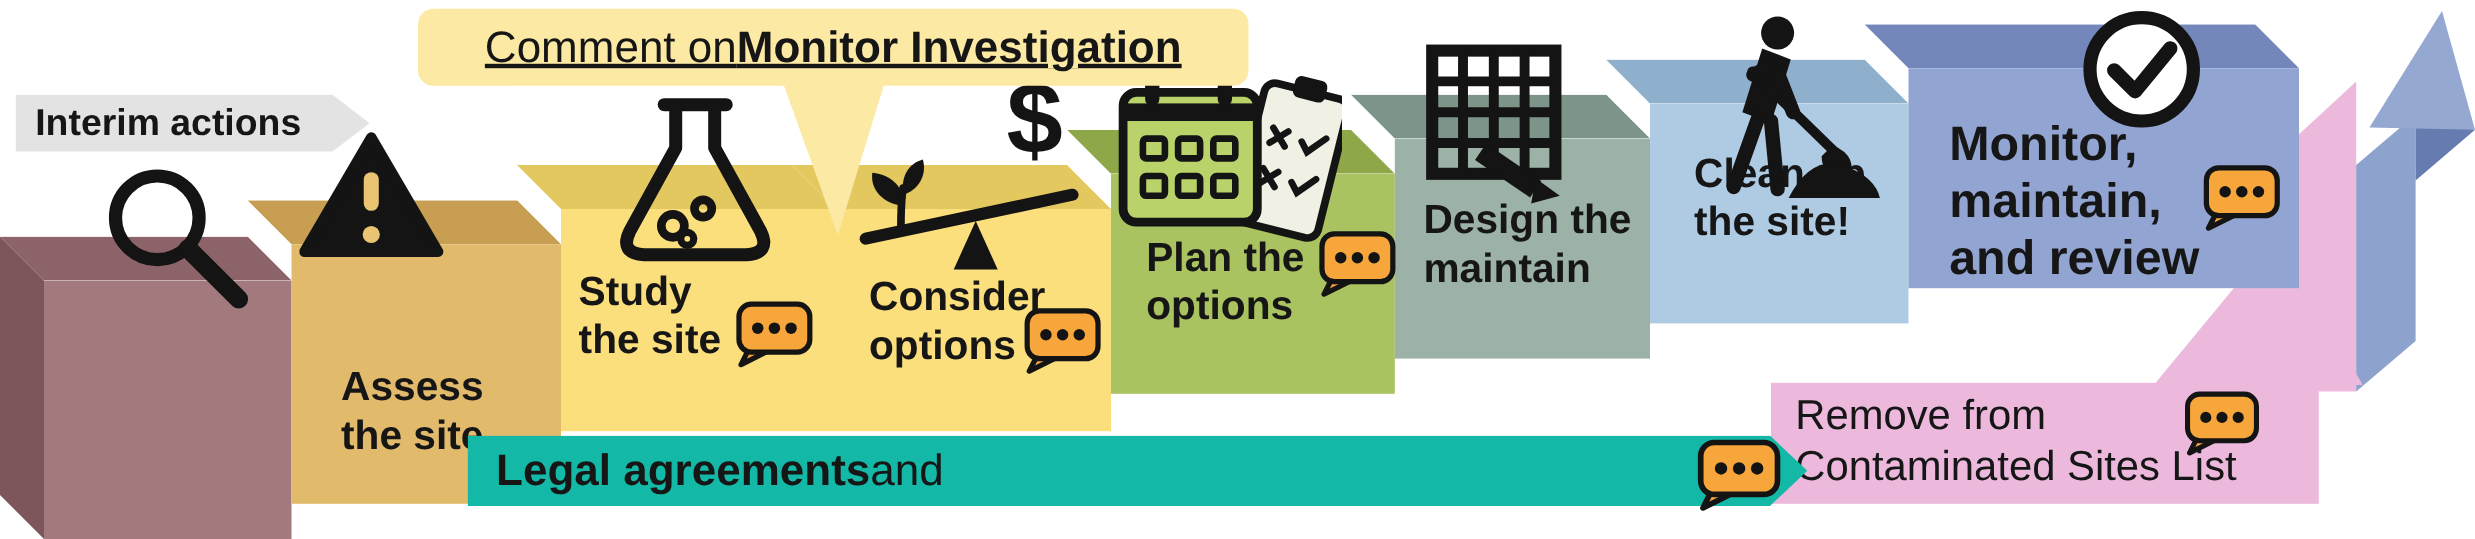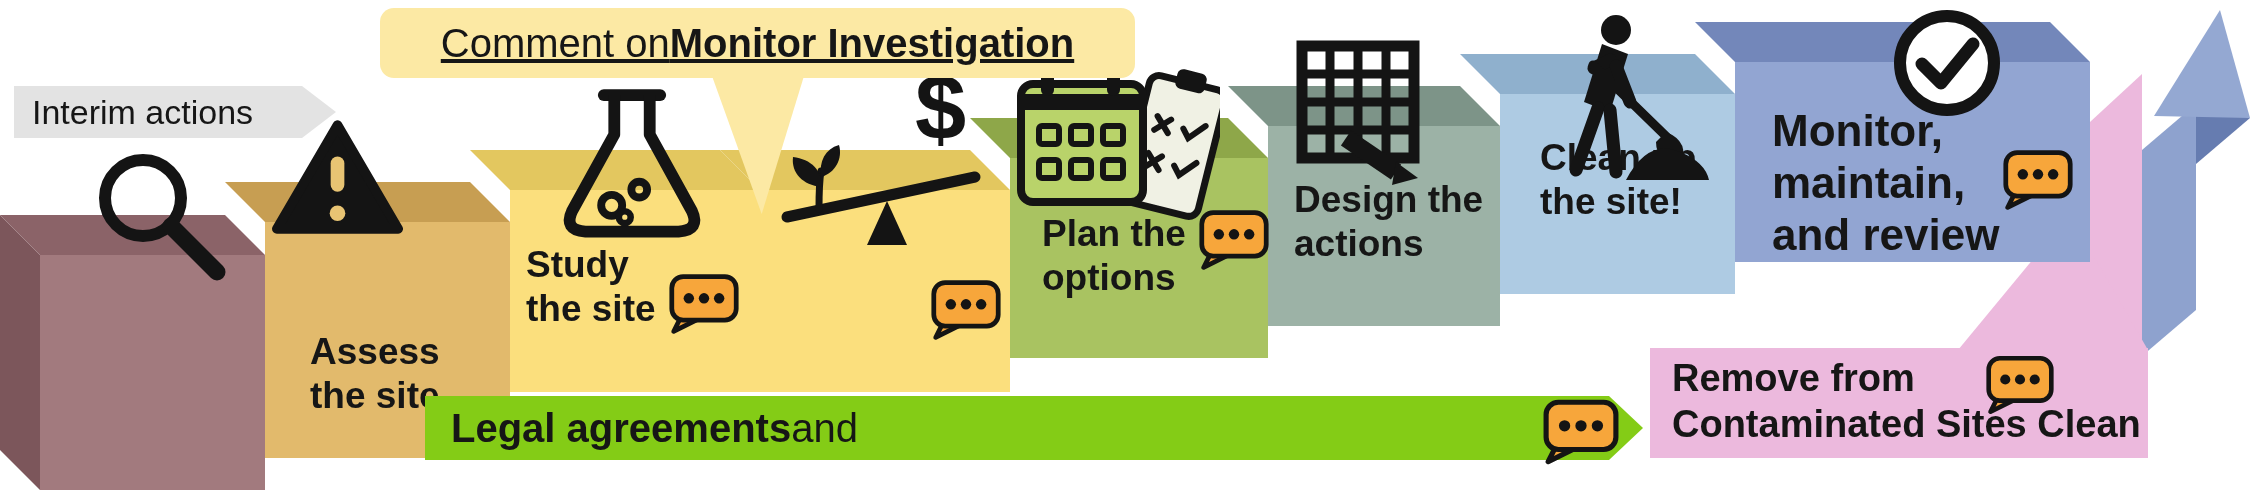--- a/index.html
+++ b/index.html
@@ -53,33 +53,33 @@
   .bubble{position:absolute;z-index:6;}
   #b3{left:668px;top:272px;width:72px;height:64px}
   #b4{left:930px;top:278px;width:72px;height:64px}
   #b5{left:1198px;top:208px;width:72px;height:64px}
   #b8{left:2002px;top:148px;width:72px;height:64px}
   #blegal{left:1542px;top:398px;width:78px;height:68px}
   #bpink{left:1985px;top:354px;width:70px;height:62px}
   
   .banner{position:absolute;z-index:5;display:flex;align-items:center;
     clip-path:polygon(0 0, calc(100% - 34px) 0, 100% 50%, calc(100% - 34px) 100%, 0 100%);}
-  #interim{left:14px;top:86px;width:322px;height:52px;font-size:34px;font-weight:400;padding-left:0;}
+  #interim{left:14px;top:86px;width:322px;height:52px;font-size:34px;font-weight:700;padding-left:0;}
   #interim span{padding-left:18px;}
   #legal{left:425px;top:396px;width:1218px;height:64px;font-size:40px;}
   #legal .seg{padding:0;}
   #legal .lead{padding-left:26px;}
   .bold{font-weight:700;}
   .reg{font-weight:400;}
   #tooltip{position:absolute;left:380px;top:8px;width:755px;height:70px;z-index:6;
     border-radius:14px;display:flex;align-items:center;justify-content:center;font-size:40px;}
   #tooltip-pointer{position:absolute;left:712px;top:76px;width:92px;height:138px;z-index:6;
     clip-path:polygon(0 0, 100% 0, 54% 100%);}
-  #callout{position:absolute;left:1650px;top:348px;width:498px;height:102px;z-index:3;
-    font-size:38px;font-weight:700;line-height:1.2;padding-top:8px;}
+  #callout{position:absolute;left:1610px;top:348px;width:498px;height:102px;z-index:3;
+    font-size:38px;font-weight:400;line-height:1.2;padding-top:8px;}
   #callout .cl{display:block;padding-left:22px;}
   #callout-tail{position:absolute;left:1958px;top:258px;width:190px;height:92px;z-index:2;
     clip-path:polygon(0 100%, 100% 100%, 72% 0, 40% 0);}
   #decor{left:2058px;top:0px;width:192px;height:362px;z-index:1;}
 </style>
 </head>
 <body>
 
 <div id="canvas">
 
@@ -108,24 +108,26 @@
   <div id="s4f" class="front" style="background: rgb(251, 223, 125);"></div>
   <div id="s5f" class="front" style="background: rgb(169, 195, 97);"></div>
   <div id="s6f" class="front" style="background: rgb(156, 178, 166);"></div>
   <div id="s7f" class="front" style="background: rgb(174, 203, 227);"></div>
   <div id="s8f" class="front" style="background: rgb(146, 165, 210);"></div>
 
   <div id="l2" class="step-label">Assess
 the site</div>
   <div id="l3" class="step-label">Study
 the site</div>
+  <div id="l4" class="step-label">Consider
+options</div>
   <div id="l5" class="step-label">Plan the
 options</div>
   <div id="l6" class="step-label">Design the
-actions</div>
+maintain</div>
   <div id="l7" class="step-label">Clean up
 the site!</div>
   <div id="l8" class="step-label">Monitor,
 maintain,
 and review</div>
 
   <svg id="i1" class="icon" viewBox="0 0 150 150">
     <circle cx="58" cy="58" r="38" fill="none" stroke="#141414" stroke-width="12"></circle>
     <line x1="86" y1="86" x2="132" y2="132" stroke="#141414" stroke-width="17" stroke-linecap="round"></line>
   </svg>
@@ -244,29 +246,29 @@
     <rect x="4" y="4" width="68" height="46" rx="12" fill="#f7a63b" stroke="#141414" stroke-width="5"></rect>
     <circle cx="22" cy="27" r="5.5" fill="#141414"></circle>
       <circle cx="38" cy="27" r="5.5" fill="#141414"></circle>
       <circle cx="54" cy="27" r="5.5" fill="#141414"></circle>
   </svg>
 
   <div id="interim" class="banner" style="background: rgb(227, 227, 227);">
     <span>Interim actions</span>
   </div>
 
-  <div id="legal" class="banner" style="background: #84cc16;">
+  <div id="legal" class="banner" style="background: #14b8a6;">
     <span class="seg lead bold">Legal agreements</span>
       <span class="seg reg"> and </span>
   </div>
 
   <div id="tooltip" style="background: rgb(252, 233, 164); text-decoration: underline;">
     <span class="reg">Comment on </span>
       <span class="bold">Monitor Investigation</span>
   </div>
   <div id="tooltip-pointer" style="background: rgb(252, 233, 164);"></div>
 
   <div id="callout" style="background: rgb(236, 185, 221);">
     <span class="cl">Remove from</span>
-    <span class="cl">Contaminated Sites Clean</span>
+    <span class="cl">Contaminated Sites List</span>
   </div>
 
 </div>
 
 </body></html>

